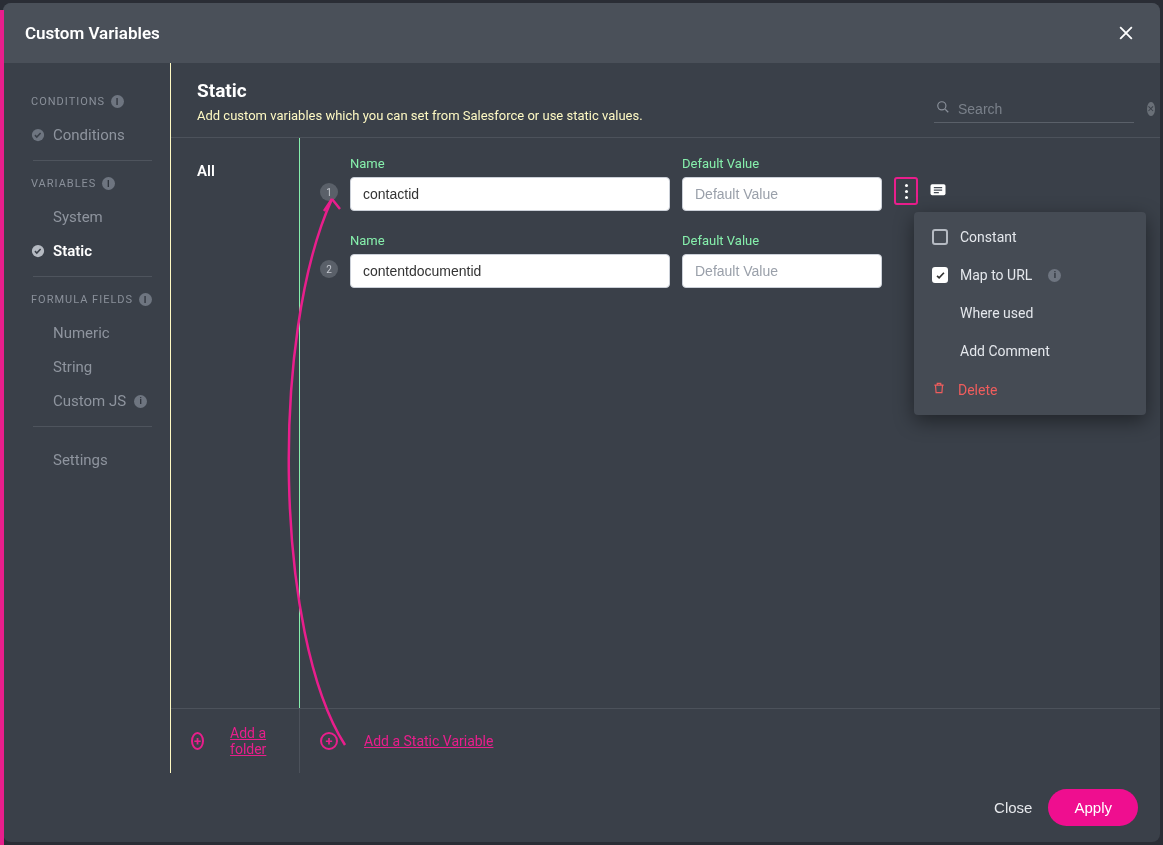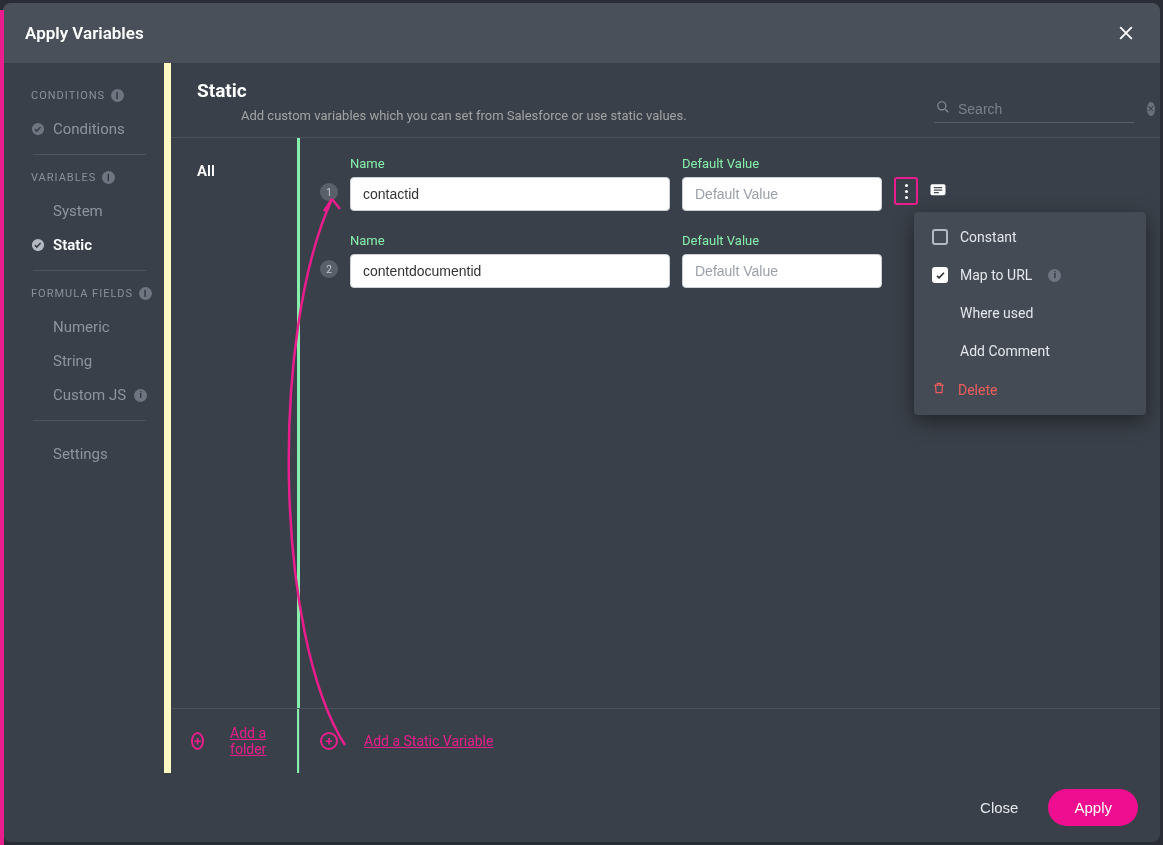--- a/index.html
+++ b/index.html
@@ -46,22 +46,22 @@
     width: 24px; height: 24px;
     display: flex; align-items: center; justify-content: center;
   }
   .body {
     flex: 1;
     display: flex;
     overflow: hidden;
   }
   .sidebar {
     width: 168px;
-    border-right: 7px solid #fef9c3;
-    padding: 20px 8px 10px 20px;
+    border-right: 1px solid #fef9c3;
+    padding: 26px 8px 10px 20px;
     font-size: 14px;
   }
   .sb-section-title {
     font-size: 11px;
     letter-spacing: 1px;
     color: #8a909a;
     text-transform: uppercase;
     margin: 6px 0 10px 8px;
     display: flex;
     align-items: center;
@@ -111,23 +111,22 @@
     justify-content: space-between;
     align-items: flex-end;
   }
   .main-head-left h2 {
     color: #fff;
     font-size: 19px;
     font-weight: 700;
     margin-bottom: 6px;
   }
   .main-head-left p {
-    color: #a3a3a3;
+    color: #fef9c3;
     font-size: 13px;
-    margin-left: 44px;
   }
   .search-wrap {
     display: flex;
     align-items: center;
     gap: 8px;
     border-bottom: 1px solid #5a6069;
     padding: 4px 2px;
     width: 200px;
   }
   .search-wrap input {
@@ -144,21 +143,21 @@
     width: 14px;height:14px;border-radius:50%;background:#6a7078;
     display:flex;align-items:center;justify-content:center;font-size:9px;color:#3a4049;
   }
   .content-row {
     flex: 1;
     display: flex;
     border-top: 1px solid #4c525b;
   }
   .folders-col {
     width: 129px;
-    border-right: 3px solid #86efac;
+    border-right: 1px solid #86efac;
     padding: 20px 0 0 0;
   }
   .folder-item {
     color: #fff;
     font-weight: 600;
     padding: 4px 0 4px 26px;
     font-size: 15px;
   }
   .vars-col {
     flex: 1;
@@ -239,21 +238,21 @@
     border-right: 1px solid #4c525b;
   }
   .plus-circle {
     width:18px;height:18px;border:2px solid #e91e8c;border-radius:50%;
     display:flex;align-items:center;justify-content:center;
     color:#e91e8c;font-size:13px;font-weight:bold;line-height:1;
   }
   .pink-link { color:#e91e8c; text-decoration:underline; font-size:14px; cursor:pointer;margin-left:20px; }
   .footer {
     padding: 16px 22px;
-    display:flex;justify-content:flex-end;align-items:center;gap:14px;
+    display:flex;justify-content:flex-end;align-items:center;
   }
   .btn-close {
     background:transparent;border:none;color:#e6e8ec;font-size:15px;cursor:pointer;padding:10px 16px;
   }
   .btn-apply {
     background:#ef0e8f;border:none;color:#fff;font-size:15px;font-weight:500;
     padding:10px 26px;border-radius:20px;cursor:pointer;
   }
   
   .ctx-menu {
@@ -289,21 +288,21 @@
   }
 </style>
 </head>
 <body>
 
 <div class="pink-edge"></div>
 
 <div class="dialog">
 
   <div class="header">
-    <h1>Apply Variables</h1>
+    <h1>Custom Variables</h1>
     <div class="close-x">
       <svg viewBox="0 0 24 24" width="20" height="20" fill="none" stroke="currentColor" stroke-width="2.2">
           <path d="M5 5 L19 19 M19 5 L5 19"></path>
         </svg>
     </div>
   </div>
 
   <div class="body">
 
     <div class="sidebar">

